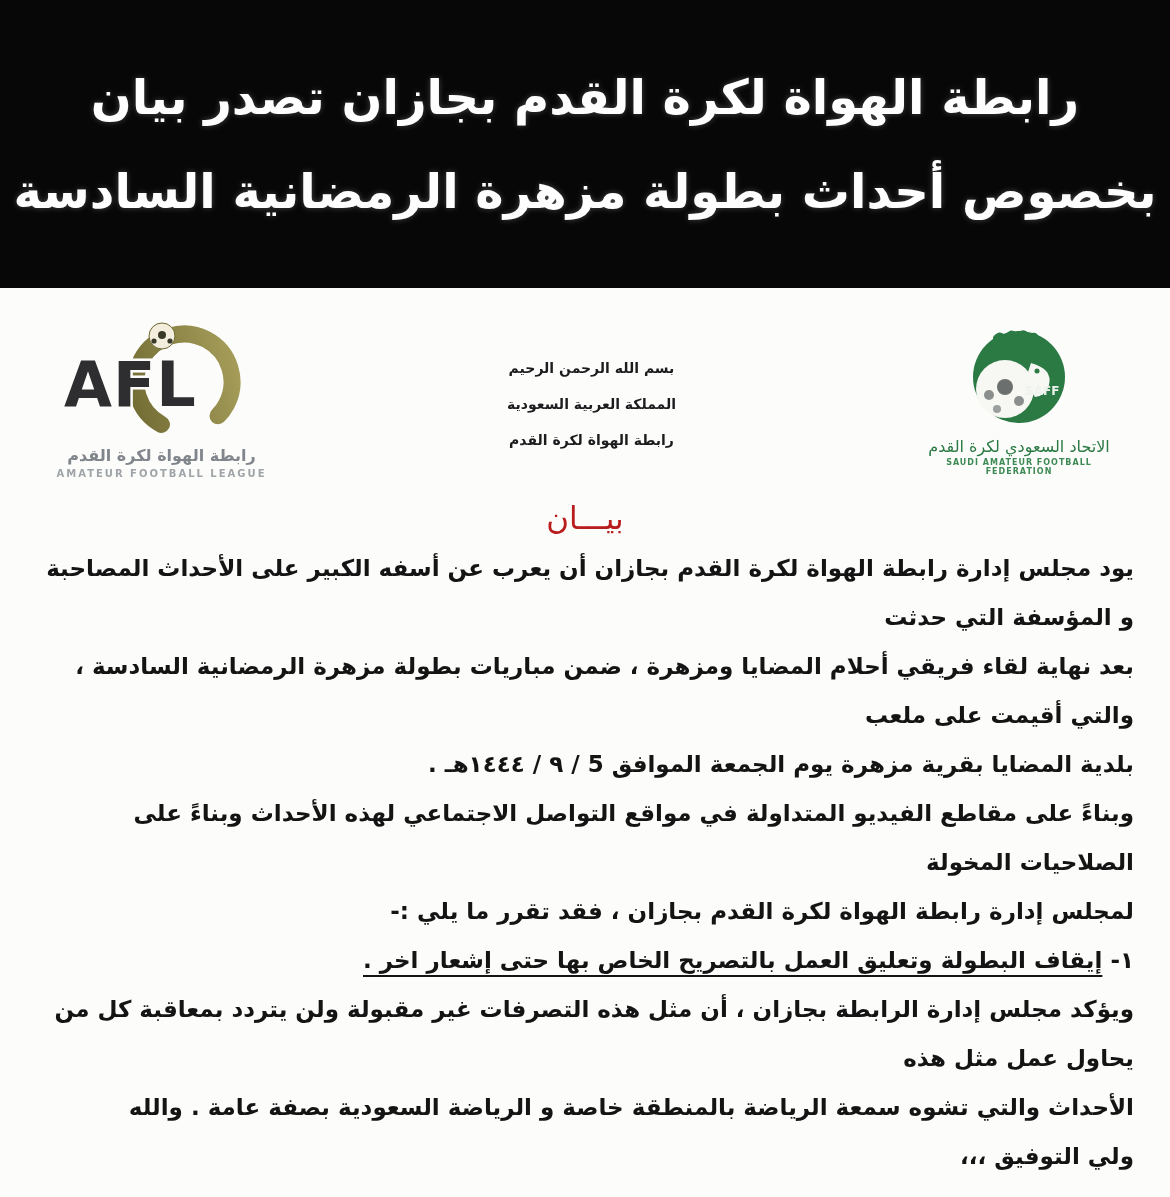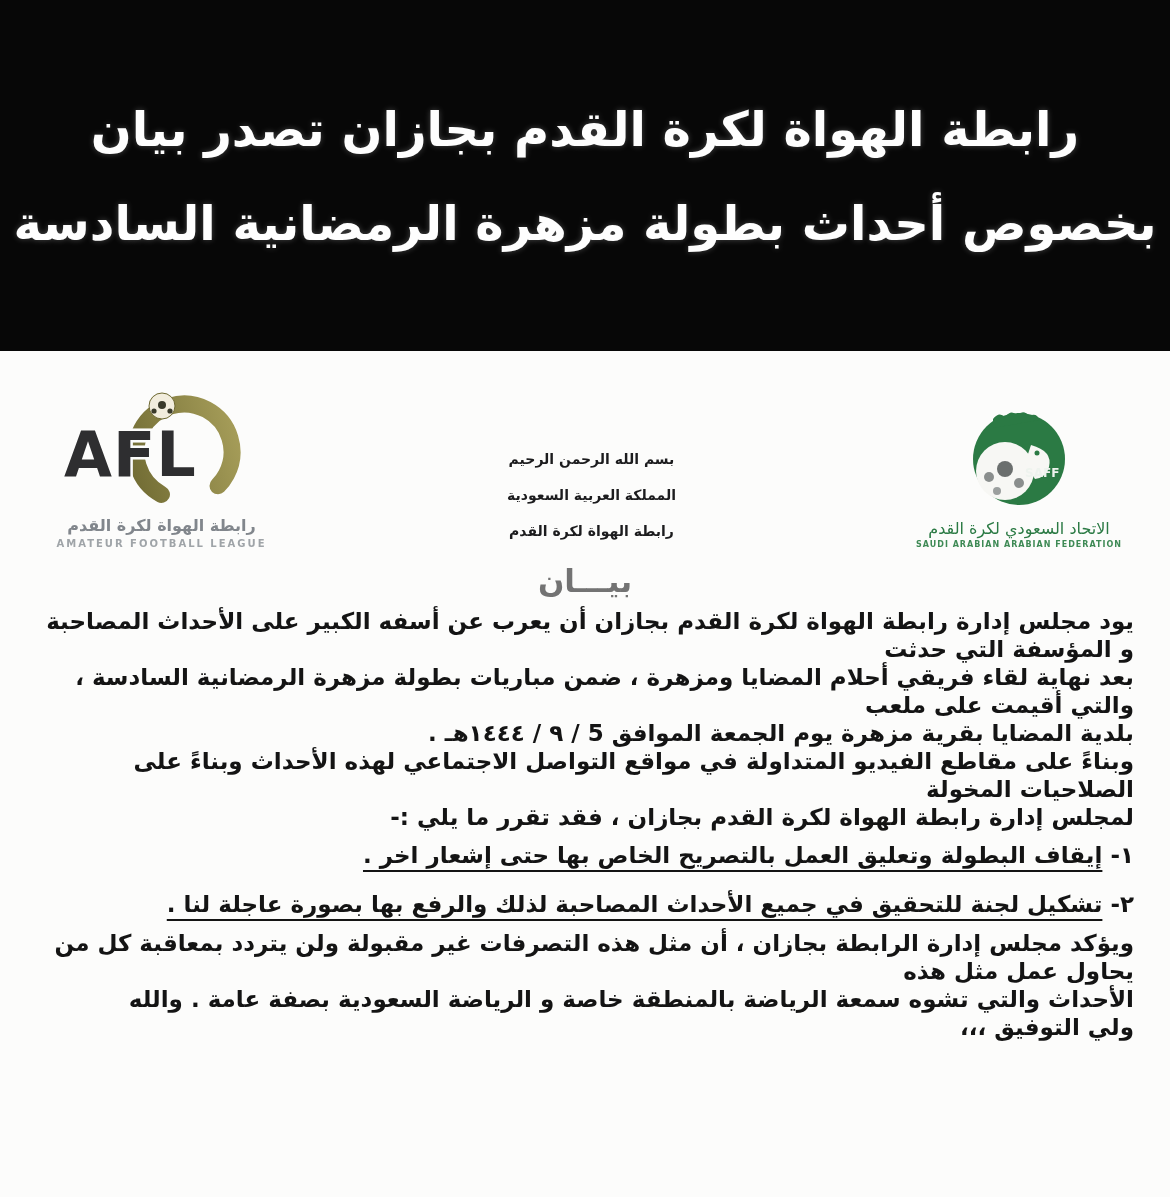--- a/index.html
+++ b/index.html
@@ -5,35 +5,35 @@
   * { margin:0; padding:0; box-sizing:border-box; }
   html,body { width:1170px; height:1197px; overflow:hidden; }
   body {
     font-family:"DejaVu Sans", sans-serif;
     background:#ffffff;
     display:flex; flex-direction:column;
   }
 
   
   .banner {
-    height:351px; background:#070707; color:#fefefe;
+    height:288px; background:#070707; color:#fefefe;
     display:flex; flex-direction:column; justify-content:center; align-items:center;
     gap:38px; direction:rtl; flex:0 0 auto;
   }
   .banner-line {
     font-size:48px; font-weight:700; letter-spacing:0.5px;
     text-shadow:0 0 6px rgba(255,255,255,.25);
     white-space:nowrap;
   }
 
   
   .sheet { flex:1 1 auto; background:#fcfcfb; padding:26px 24px 0 24px; position:relative; }
 
   .letterhead {
-    display:flex; justify-content:space-between; align-items:flex-end;
+    display:flex; justify-content:space-between; align-items:center;
     padding:0 22px 0 30px; height:172px;
   }
 
   
   .afl-block { width:215px; text-align:center; }
   .afl-name-ar { font-size:16px; font-weight:700; color:#81868c; direction:rtl; margin-top:2px; }
   .afl-name-en { font-size:10px; font-weight:700; color:#9fa4a8; letter-spacing:2px; margin-top:3px; }
 
   
   .org-block {
@@ -41,30 +41,30 @@
     color:#1c1c1e; line-height:36px; margin-top:8px;
   }
 
   
   .saff-block { width:210px; text-align:center; padding-top:4px; }
   .saff-name-ar { font-size:16px; font-weight:400; color:#2b7a44; direction:rtl; margin-top:2px; }
   .saff-name-en { font-size:8px; font-weight:700; color:#3e8a55; letter-spacing:1px; margin-top:2px; }
 
   
   .statement-title {
-    text-align:center; color:#737373; font-size:31px; font-weight:700;
+    text-align:center; color:#b91c1c; font-size:31px; font-weight:400;
     margin:14px 0 8px 0; direction:rtl; letter-spacing:1px;
   }
 
   
   .body-text {
     direction:rtl; text-align:right; font-weight:700;
     font-size:23px; color:#141414; padding:0 12px 0 6px;
   }
-  .body-line { line-height:28px; }
+  .body-line { line-height:49px; }
   .decision-line { line-height:49px; }
   .decision-text { text-decoration:underline; text-underline-offset:7px; text-decoration-thickness:2px; }
   .closing-indent { padding-left:80px; }
 </style>
 </head>
 <body>
 
 <header class="banner">
   <div class="banner-line">رابطة الهواة لكرة القدم بجازان تصدر بيان</div>
   <div class="banner-line">بخصوص أحداث بطولة مزهرة الرمضانية السادسة</div>
@@ -117,39 +117,35 @@
           <circle cx="60" cy="72" r="5" fill="#8a8e8d"></circle>
           <circle cx="38" cy="80" r="4" fill="#9b9f9e"></circle>
 
           <path d="M72 34 q22 6 18 22 q-2 10 -14 12 l-10 -16 z" fill="#f7f7f4"></path>
           <circle cx="78" cy="42" r="2.5" fill="#2b7a44"></circle>
 
           <text x="66" y="66" font-size="12" font-weight="700" fill="#eef3ee" font-family="DejaVu Sans, sans-serif">SAFF</text>
         </svg>
       </span>
       <div class="saff-name-ar">الاتحاد السعودي لكرة القدم</div>
-      <div class="saff-name-en">SAUDI ARABIAN ARABIAN FEDERATION</div>
+      <div class="saff-name-en">SAUDI AMATEUR FOOTBALL FEDERATION</div>
     </div>
   </div>
 
   <div class="statement-title">بيـــان</div>
 
   <section class="body-text">
     <div class="body-line">يود مجلس إدارة رابطة الهواة لكرة القدم بجازان أن يعرب عن أسفه الكبير على الأحداث المصاحبة و المؤسفة التي حدثت</div>
     <div class="body-line">بعد نهاية لقاء فريقي أحلام المضايا ومزهرة ، ضمن مباريات بطولة مزهرة الرمضانية السادسة ، والتي أقيمت على ملعب</div>
     <div class="body-line">بلدية المضايا بقرية مزهرة يوم الجمعة الموافق 5 / ٩ / ١٤٤٤هـ .</div>
     <div class="body-line">وبناءً على مقاطع الفيديو المتداولة في مواقع التواصل الاجتماعي لهذه الأحداث وبناءً على الصلاحيات المخولة</div>
     <div class="body-line">لمجلس إدارة رابطة الهواة لكرة القدم بجازان ، فقد تقرر ما يلي :-</div>
 
     <div class="decision-line">
       <span>١-</span>
       <span class="decision-text">إيقاف البطولة وتعليق العمل بالتصريح الخاص بها حتى إشعار اخر .</span>
     </div>
-    <div class="decision-line">
-      <span>٢-</span>
-      <span class="decision-text">تشكيل لجنة للتحقيق في جميع الأحداث المصاحبة لذلك والرفع بها بصورة عاجلة لنا .</span>
-    </div>
 
     <div class="body-line">ويؤكد مجلس إدارة الرابطة بجازان ، أن مثل هذه التصرفات غير مقبولة  ولن يتردد بمعاقبة كل من يحاول عمل مثل هذه</div>
     <div class="body-line closing-indent">الأحداث والتي تشوه سمعة الرياضة بالمنطقة خاصة و الرياضة السعودية بصفة عامة . والله ولي التوفيق ،،،</div>
   </section>
 
 </main>
 
 </body></html>

